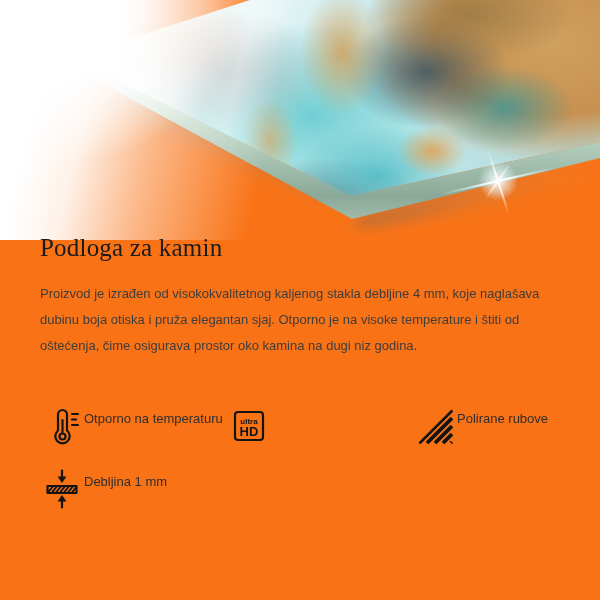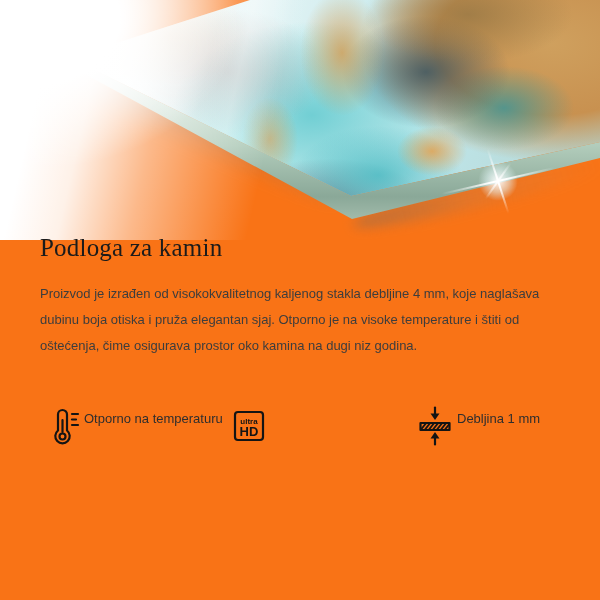--- a/index.html
+++ b/index.html
@@ -119,20 +119,39 @@
         <svg width="44" height="44" viewBox="0 0 44 44">
           <rect class="stroke" x="8" y="8" width="28" height="28" rx="3" stroke-width="2.6"></rect>
           <text class="uhd-top" x="22" y="19.5" text-anchor="middle">ultra</text>
           <text class="uhd-bottom" x="22" y="31.5" text-anchor="middle">HD</text>
         </svg>
       </div>
     </div>
 
 
 
+    <div class="feature">
+      <div class="ficon">
+        <svg width="44" height="44" viewBox="0 0 44 44">
+          <defs>
+              <clipPath id="triclip">
+                <polygon points="4,40 40,40 40,4"></polygon>
+              </clipPath>
+            </defs>
+          <g clip-path="url(#triclip)" stroke="#141414" stroke-width="3.8">
+            <line x1="6" y1="39" x2="39" y2="6"></line>
+            <line x1="14" y1="39" x2="39" y2="14"></line>
+            <line x1="22" y1="39" x2="39" y2="22"></line>
+            <line x1="30" y1="39" x2="39" y2="30"></line>
+            <line x1="38" y1="39" x2="39" y2="38"></line>
+          </g>
+        </svg>
+      </div>
+      <div class="flabel">Polirane rubove</div>
+    </div>
 
     <div class="feature">
       <div class="ficon">
         <svg width="44" height="44" viewBox="0 0 44 44">
           <defs>
               <clipPath id="barclip">
                 <rect x="8" y="19.5" width="28" height="6.5"></rect>
               </clipPath>
             </defs>
           <rect class="stroke" x="7.5" y="19" width="29" height="7" stroke-width="2"></rect>

